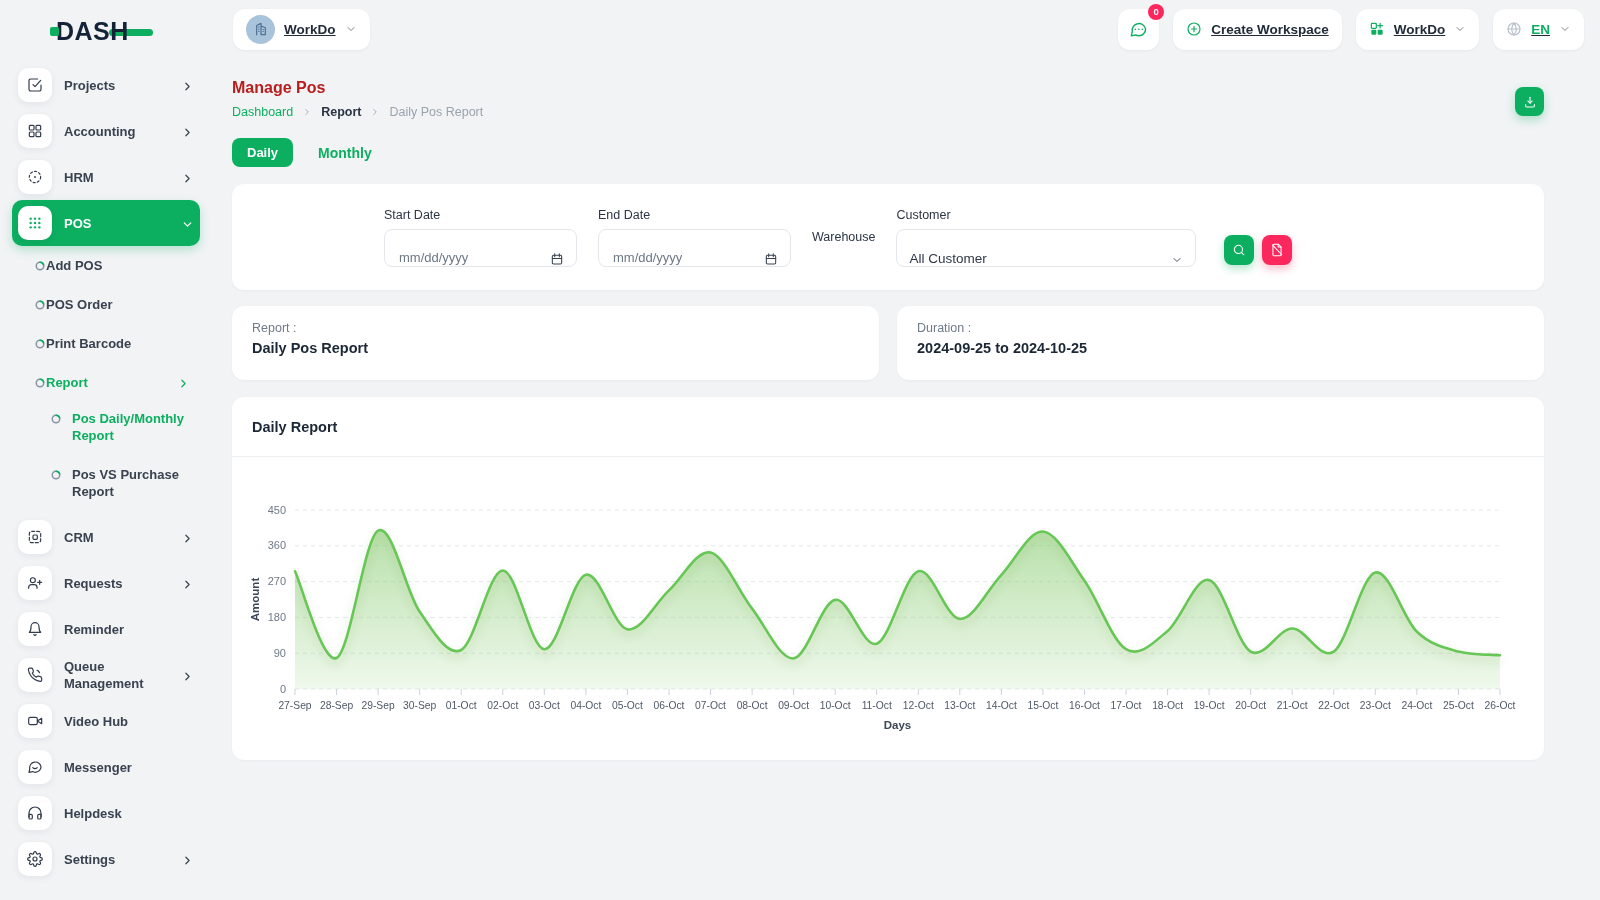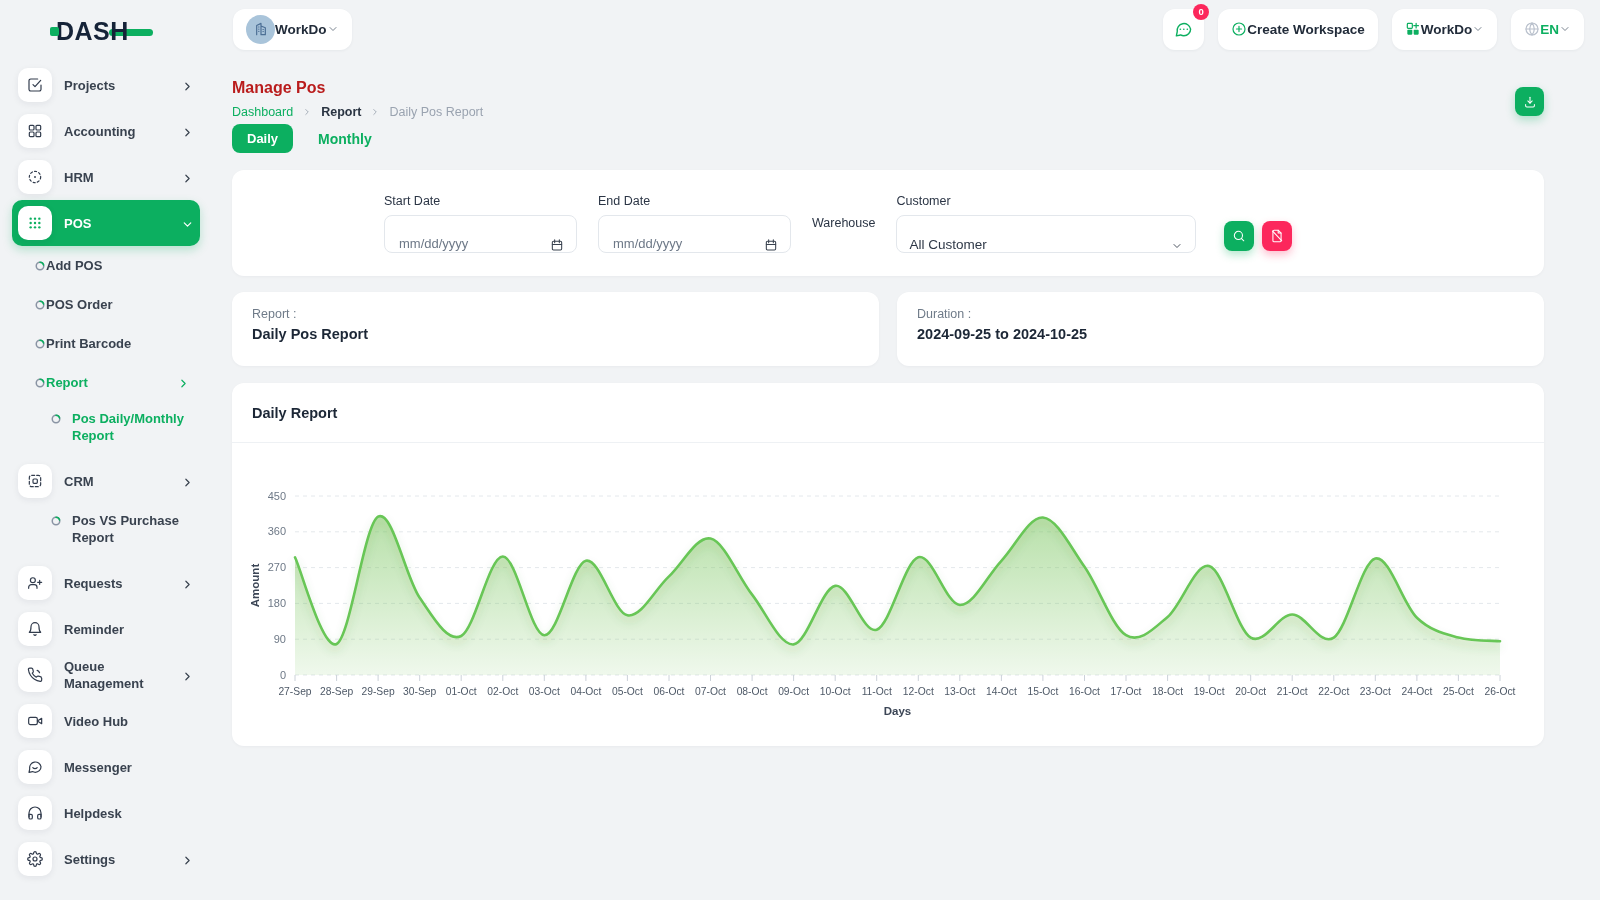--- a/index.html
+++ b/index.html
@@ -31,23 +31,23 @@
   .bullet svg{width:12px;height:12px;}
   .nav-item.subsub{min-height:56px;padding:8px 26px 8px 50px;gap:10px;align-items:flex-start;}
   .nav-item.subsub .bullet{margin-top:3px;}
   .nav-item.subsub .nav-label{max-width:112px;}
   .nav-item.sub.active .nav-label,.nav-item.sub.active .chev,
   .nav-item.subsub.active .nav-label{color:var(--green);}
 
   
   .topbar{position:absolute;left:212px;top:0;right:0;height:58px;display:flex;align-items:center;
           padding:0 16px 0 21px;gap:14px;}
-  .pill{display:flex;align-items:center;background:#fff;height:41px;border-radius:12px;
+  .pill{display:flex;align-items:center;gap:9px;background:#fff;height:41px;border-radius:12px;
         padding:0 13px;box-shadow:0 1px 3px rgba(22,32,50,.05);cursor:pointer;
-        font-size:13.5px;font-weight:600;color:#222c3a;}
+        font-size:13.5px;font-weight:600;color:#222c3a;text-decoration:underline;}
   .avatar{width:29px;height:29px;border-radius:50%;background:#a9c4da;display:flex;align-items:center;
           justify-content:center;color:#4c6f95;}
   .avatar svg{width:16px;height:16px;}
   .spacer{flex:1;}
   .icon-pill{position:relative;width:41px;height:41px;background:#fff;border-radius:12px;
              box-shadow:0 1px 3px rgba(22,32,50,.05);display:flex;align-items:center;justify-content:center;cursor:pointer;}
   .icon-pill .ci{width:19px;height:19px;color:var(--green);}
   .ci svg{width:100%;height:100%;}
   .badge{position:absolute;top:-5px;right:-5px;min-width:16px;height:16px;border-radius:8px;background:var(--pink);
          color:#fff;font-size:9.5px;font-weight:700;display:flex;align-items:center;justify-content:center;padding:0 4px;}
@@ -63,21 +63,21 @@
   .page-title{margin:0;font-size:16px;font-weight:700;color:#b91c1c;}
   .breadcrumb{display:flex;align-items:center;gap:9px;margin-top:8px;font-size:12.5px;}
   .bc-link{color:var(--green);cursor:pointer;}
   .bc-mid{color:#2a3442;font-weight:600;cursor:pointer;}
   .bc-cur{color:#9aa3b0;}
   .bc-sep{width:10px;height:10px;color:#8d97a5;display:inline-flex;}
   .bc-sep svg{width:10px;height:10px;}
   .dl-btn{position:absolute;right:0;top:29px;width:29px;height:29px;border-radius:8px;background:var(--green);
           border:none;color:#fff;display:flex;align-items:center;justify-content:center;cursor:pointer;
           box-shadow:0 4px 10px rgba(12,175,96,.3);}
-  .tabs{display:flex;align-items:center;gap:19px;margin-top:5px;}
+  .tabs{display:flex;align-items:center;gap:19px;margin-top:19px;}
   .tab-active{background:var(--green);color:#fff;font-size:13px;font-weight:600;padding:7px 15px;border-radius:8px;
               border:none;cursor:pointer;font-family:inherit;}
   .tab-plain{background:none;border:none;color:var(--green);font-size:14px;font-weight:600;cursor:pointer;font-family:inherit;}
 
   .card{background:var(--card);border-radius:12px;box-shadow:0 1px 3px rgba(16,24,40,.04);}
   .filter-card{margin-top:17px;height:106px;display:flex;align-items:center;padding-left:152px;gap:21px;}
   .field{display:flex;flex-direction:column;gap:7px;}
   .field-label{font-size:12.5px;color:#2b3545;}
   .control{height:38px;border:1px solid #e3e7ec;border-radius:8px;display:flex;align-items:flex-end;
            padding:0 12px;background:#fff;justify-content:space-between;gap:8px;cursor:pointer;}
@@ -218,40 +218,40 @@
         </div>
         <div class="nav-item subsub active">
           <span class="bullet">
             <svg viewBox="0 0 24 24" fill="none" stroke="currentColor" stroke-width="3" stroke-linecap="round" stroke-linejoin="round">
               <circle cx="12" cy="12" r="7.5" stroke="#8a94a4" stroke-width="3"></circle>
               <path d="M12 4.5a7.5 7.5 0 0 1 7.2 5.4" stroke="#0caf60" stroke-width="3"></path>
             </svg>
           </span>
           <span class="nav-label">Pos Daily/Monthly Report</span>
         </div>
-        <div class="nav-item top">
-          <span class="tile">
-            <svg viewBox="0 0 24 24" fill="none" stroke="currentColor" stroke-width="1.8" stroke-linecap="round" stroke-linejoin="round">
-              <rect x="3.5" y="3.5" width="17" height="17" rx="3.5" stroke-dasharray="4.5 3"></rect>
-              <rect x="9" y="9" width="6.5" height="6.5" rx="1.5"></rect>
-            </svg>
-          </span>
-          <span class="nav-label">CRM</span>
-          <span class="chev"><svg viewBox="0 0 24 24" fill="none" stroke="currentColor" stroke-width="2.2" stroke-linecap="round" stroke-linejoin="round">
-              <polyline points="9 6 15 12 9 18"></polyline>
-            </svg></span>
-        </div>
         <div class="nav-item subsub">
           <span class="bullet">
             <svg viewBox="0 0 24 24" fill="none" stroke="currentColor" stroke-width="3" stroke-linecap="round" stroke-linejoin="round">
               <circle cx="12" cy="12" r="7.5" stroke="#8a94a4" stroke-width="3"></circle>
               <path d="M12 4.5a7.5 7.5 0 0 1 7.2 5.4" stroke="#0caf60" stroke-width="3"></path>
             </svg>
           </span>
           <span class="nav-label">Pos VS Purchase Report</span>
+        </div>
+        <div class="nav-item top">
+          <span class="tile">
+            <svg viewBox="0 0 24 24" fill="none" stroke="currentColor" stroke-width="1.8" stroke-linecap="round" stroke-linejoin="round">
+              <rect x="3.5" y="3.5" width="17" height="17" rx="3.5" stroke-dasharray="4.5 3"></rect>
+              <rect x="9" y="9" width="6.5" height="6.5" rx="1.5"></rect>
+            </svg>
+          </span>
+          <span class="nav-label">CRM</span>
+          <span class="chev"><svg viewBox="0 0 24 24" fill="none" stroke="currentColor" stroke-width="2.2" stroke-linecap="round" stroke-linejoin="round">
+              <polyline points="9 6 15 12 9 18"></polyline>
+            </svg></span>
         </div>
         <div class="nav-item top">
           <span class="tile">
             <svg viewBox="0 0 24 24" fill="none" stroke="currentColor" stroke-width="1.8" stroke-linecap="round" stroke-linejoin="round">
               <path d="M15 20v-1.5a4 4 0 0 0-4-4H6.5a4 4 0 0 0-4 4V20"></path>
               <circle cx="8.8" cy="7.8" r="3.7"></circle>
               <path d="M19 8v6M16 11h6"></path>
             </svg>
           </span>
           <span class="nav-label">Requests</span>

